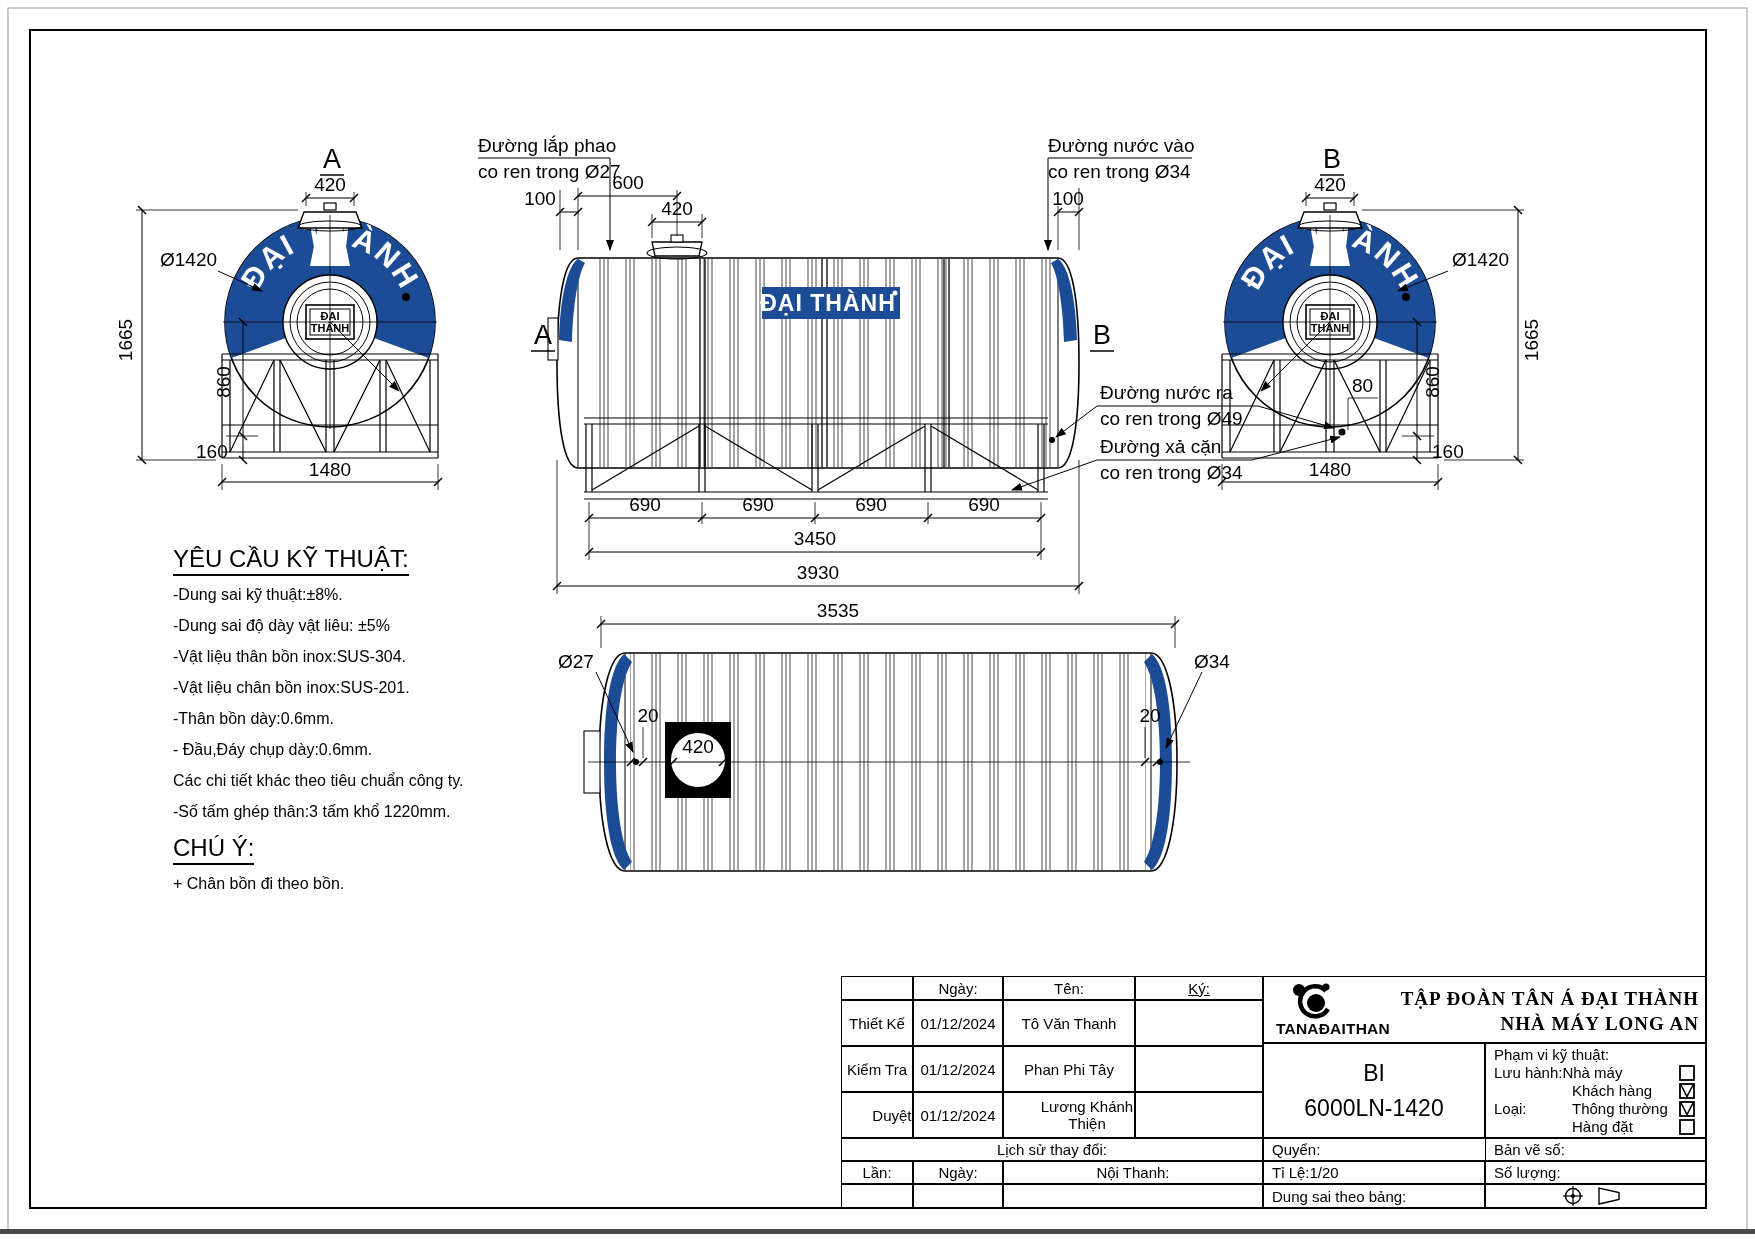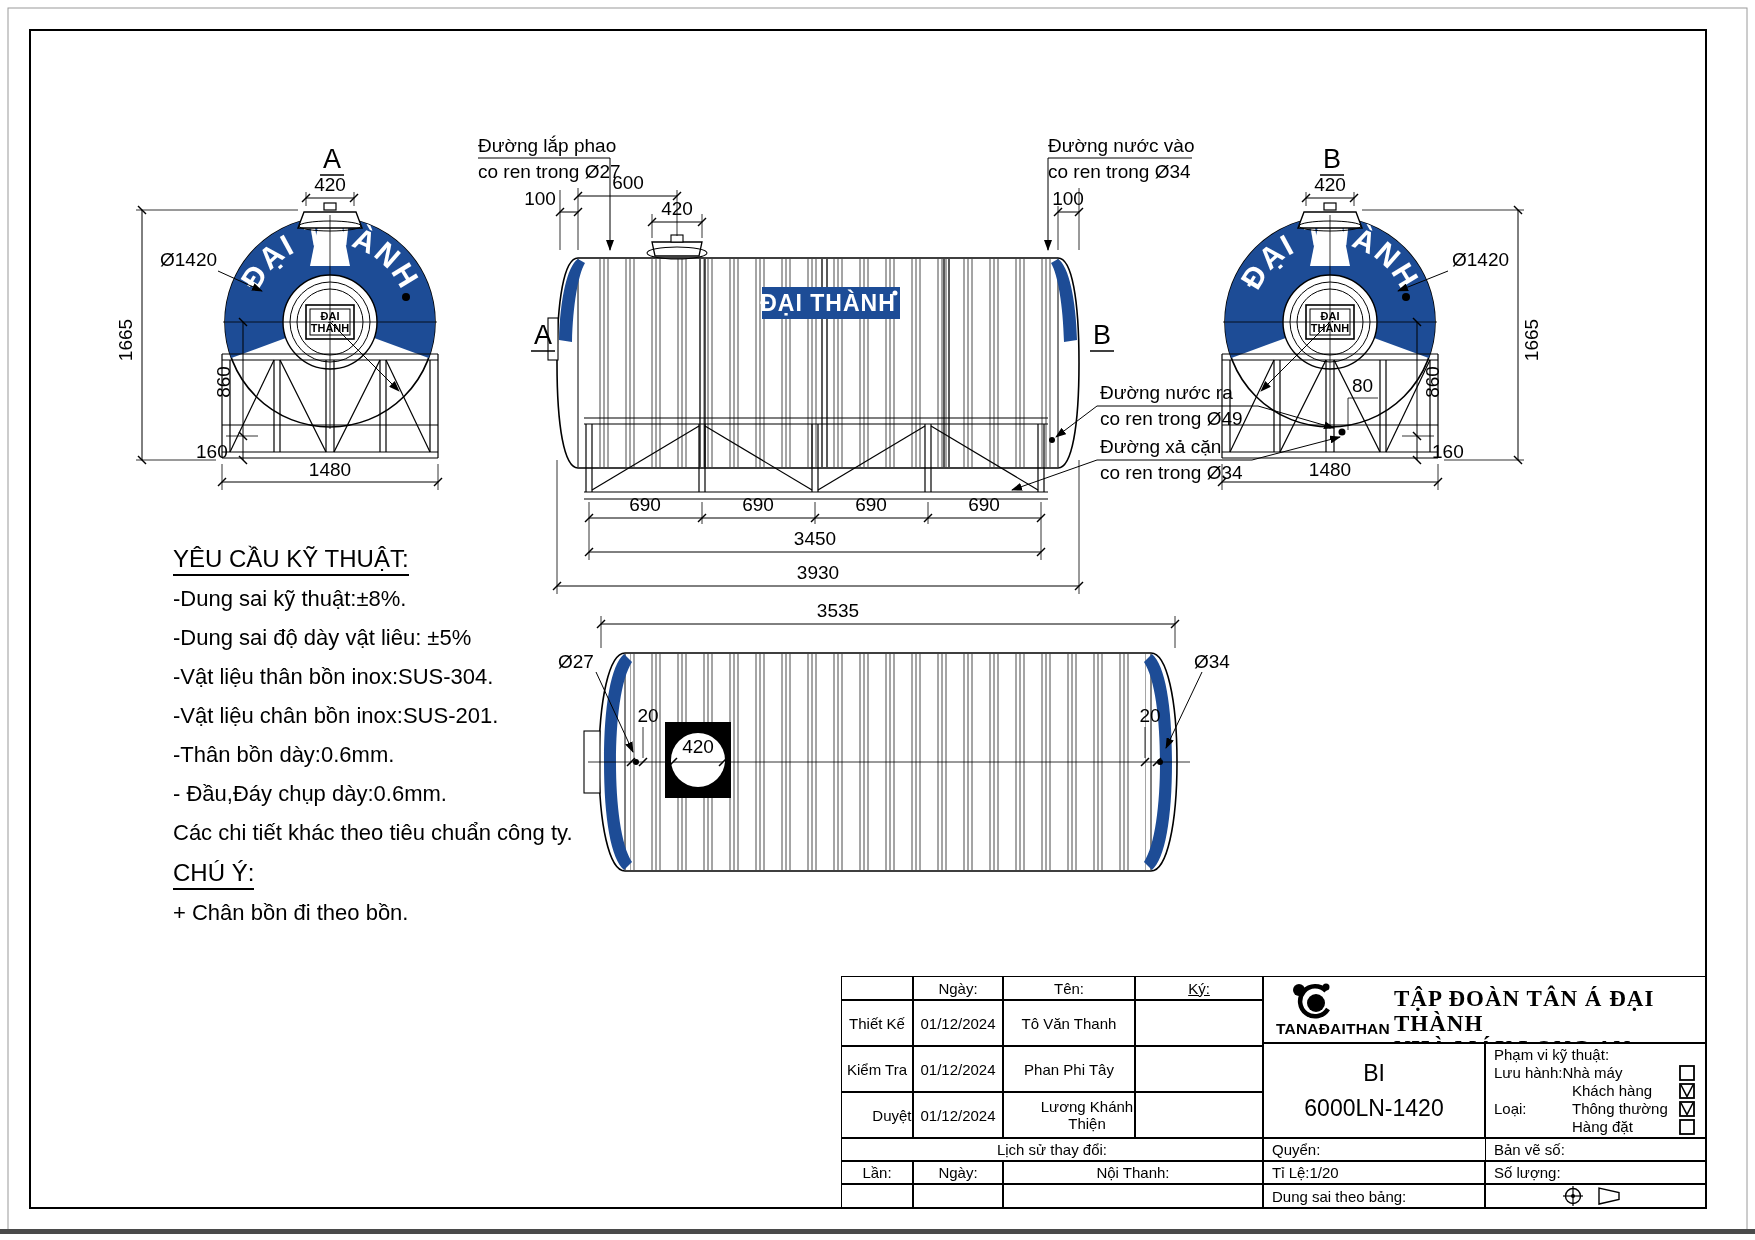--- a/index.html
+++ b/index.html
@@ -13,31 +13,31 @@
   .band{font-size:30px;font-weight:bold;fill:#fff;letter-spacing:2px;text-anchor:middle;}
   .hubt{font-size:11px;font-weight:bold;text-anchor:middle;}
   .plate{font-size:23px;font-weight:bold;fill:#fff;text-anchor:middle;letter-spacing:1px;}
   .med{stroke:#000;stroke-width:1.5;fill:none;}
   .ext{stroke:#000;stroke-width:0.8;fill:none;}
   .dl{stroke:#000;stroke-width:1;fill:none;}
 
   
   .tech{position:absolute;left:173px;top:545px;width:420px;}
   .tech-h{font-size:24px;border-bottom:2px solid #000;display:inline-block;padding-bottom:1px;margin-bottom:10px;white-space:nowrap;}
-  .tech-i{font-size:22px;margin-bottom:13px;white-space:nowrap;}
+  .tech-i{font-size:16px;margin-bottom:13px;white-space:nowrap;}
 
   
   .tb{position:absolute;left:841px;top:976px;width:865px;height:232px;}
   .cell{position:absolute;border:1.5px solid #000;box-sizing:border-box;font-size:15px;
         display:flex;align-items:center;justify-content:center;text-align:center;background:#fff;}
   .cell.l{justify-content:flex-start;padding-left:8px;text-align:left;}
   .cell.col{flex-direction:column;}
   .model-l1{font-size:23px;}
   .model-l2{font-size:23px;}
-  .comp{font-family:"Liberation Serif",serif;font-weight:bold;font-size:23px;line-height:25px;text-align:left;letter-spacing:1px;}
+  .comp{font-family:"Liberation Serif",serif;font-weight:bold;font-size:19px;line-height:25px;text-align:right;letter-spacing:1px;}
   .logoZ{position:absolute;left:10px;top:4px;width:115px;height:60px;}
   .scope-cell{position:absolute;border:1.5px solid #000;box-sizing:border-box;background:#fff;font-size:15px;}
   .srow{position:absolute;left:8px;right:6px;height:18px;line-height:18px;white-space:nowrap;}
   .opt{position:absolute;left:78px;}
   .cbx{position:absolute;right:4px;top:1px;width:16px;height:16px;}
 </style>
 </head>
 <body>
 
 <div id="sheet">
@@ -407,20 +407,21 @@
 
 <div class="tech">
   <div class="tech-h">YÊU CẦU KỸ THUẬT:</div>
   <div class="tech-i">-Dung sai kỹ thuật:±8%.</div>
   <div class="tech-i">-Dung sai độ dày vật liêu: ±5%</div>
   <div class="tech-i">-Vật liệu thân bồn inox:SUS-304.</div>
   <div class="tech-i">-Vật liệu chân bồn inox:SUS-201.</div>
   <div class="tech-i">-Thân bồn dày:0.6mm.</div>
   <div class="tech-i">- Đầu,Đáy chụp dày:0.6mm.</div>
   <div class="tech-i">Các chi tiết khác theo tiêu chuẩn công ty.</div>
+  <div class="tech-i">-Số tấm ghép thân:3 tấm khổ 1220mm.</div>
   <div class="tech-h">CHÚ Ý:</div>
   <div class="tech-i">+ Chân bồn đi theo bồn.</div>
 </div>
 
 
 <div class="tb">
   <div class="cell" style="left:0;top:0;width:72px;height:24px;"></div>
   <div class="cell" style="left:72px;top:0;width:90px;height:24px;">Ngày:</div>
   <div class="cell" style="left:162px;top:0;width:132px;height:24px;">Tên:</div>
   <div class="cell" style="left:294px;top:0;width:128px;height:24px;text-decoration:underline;">Ký:</div>

